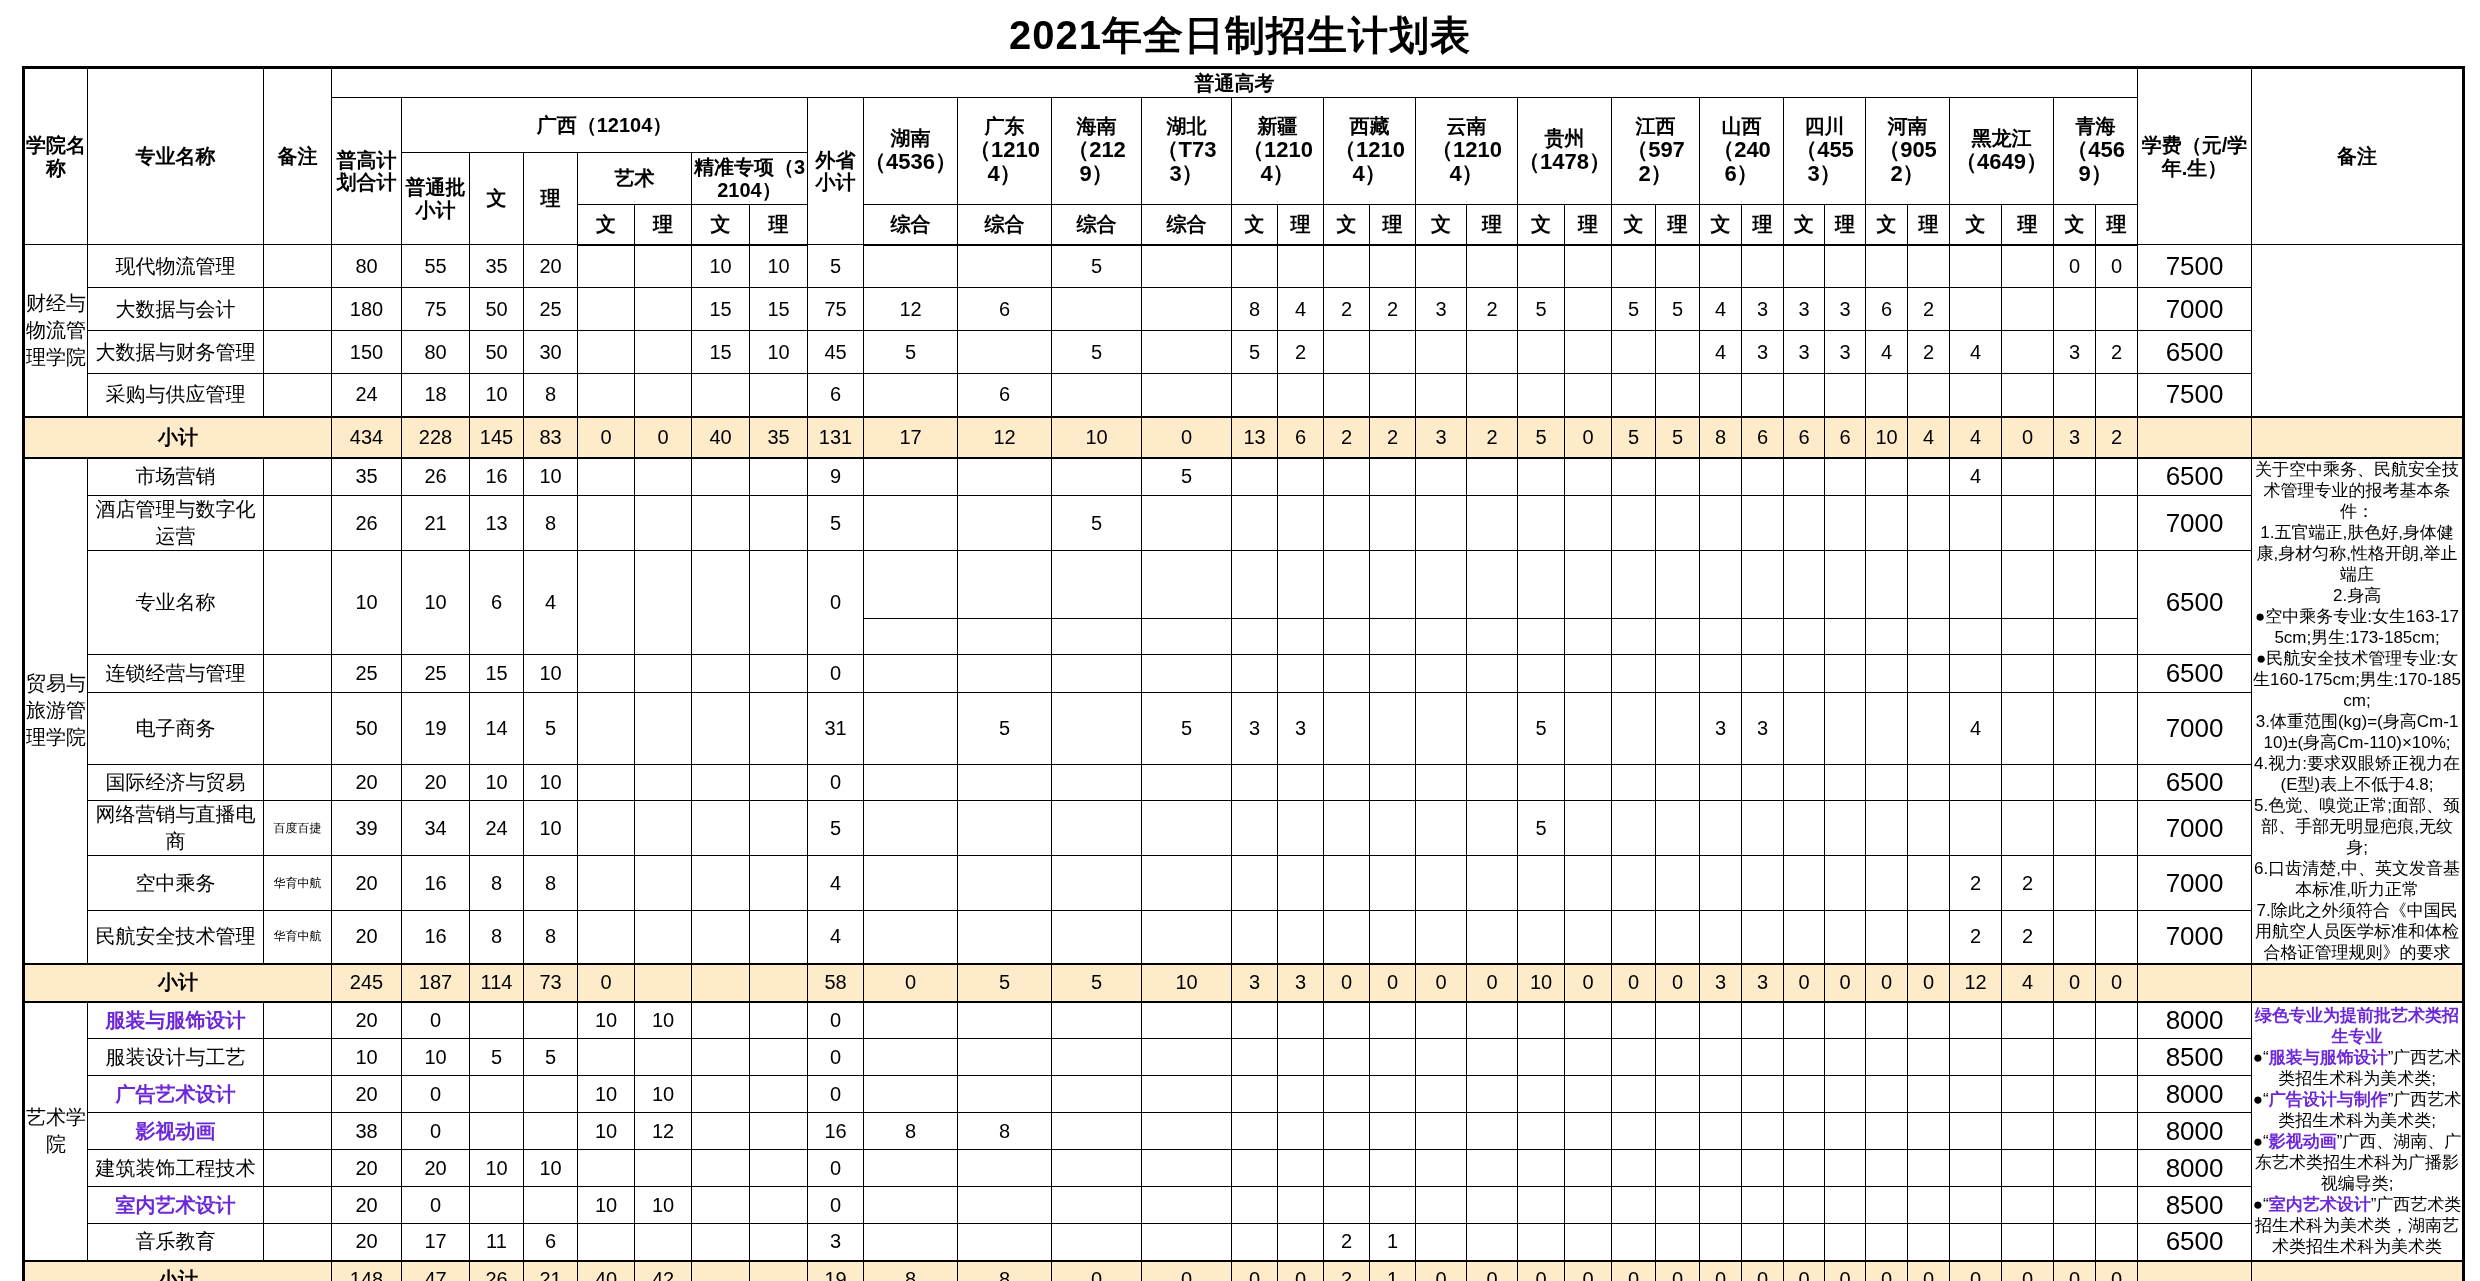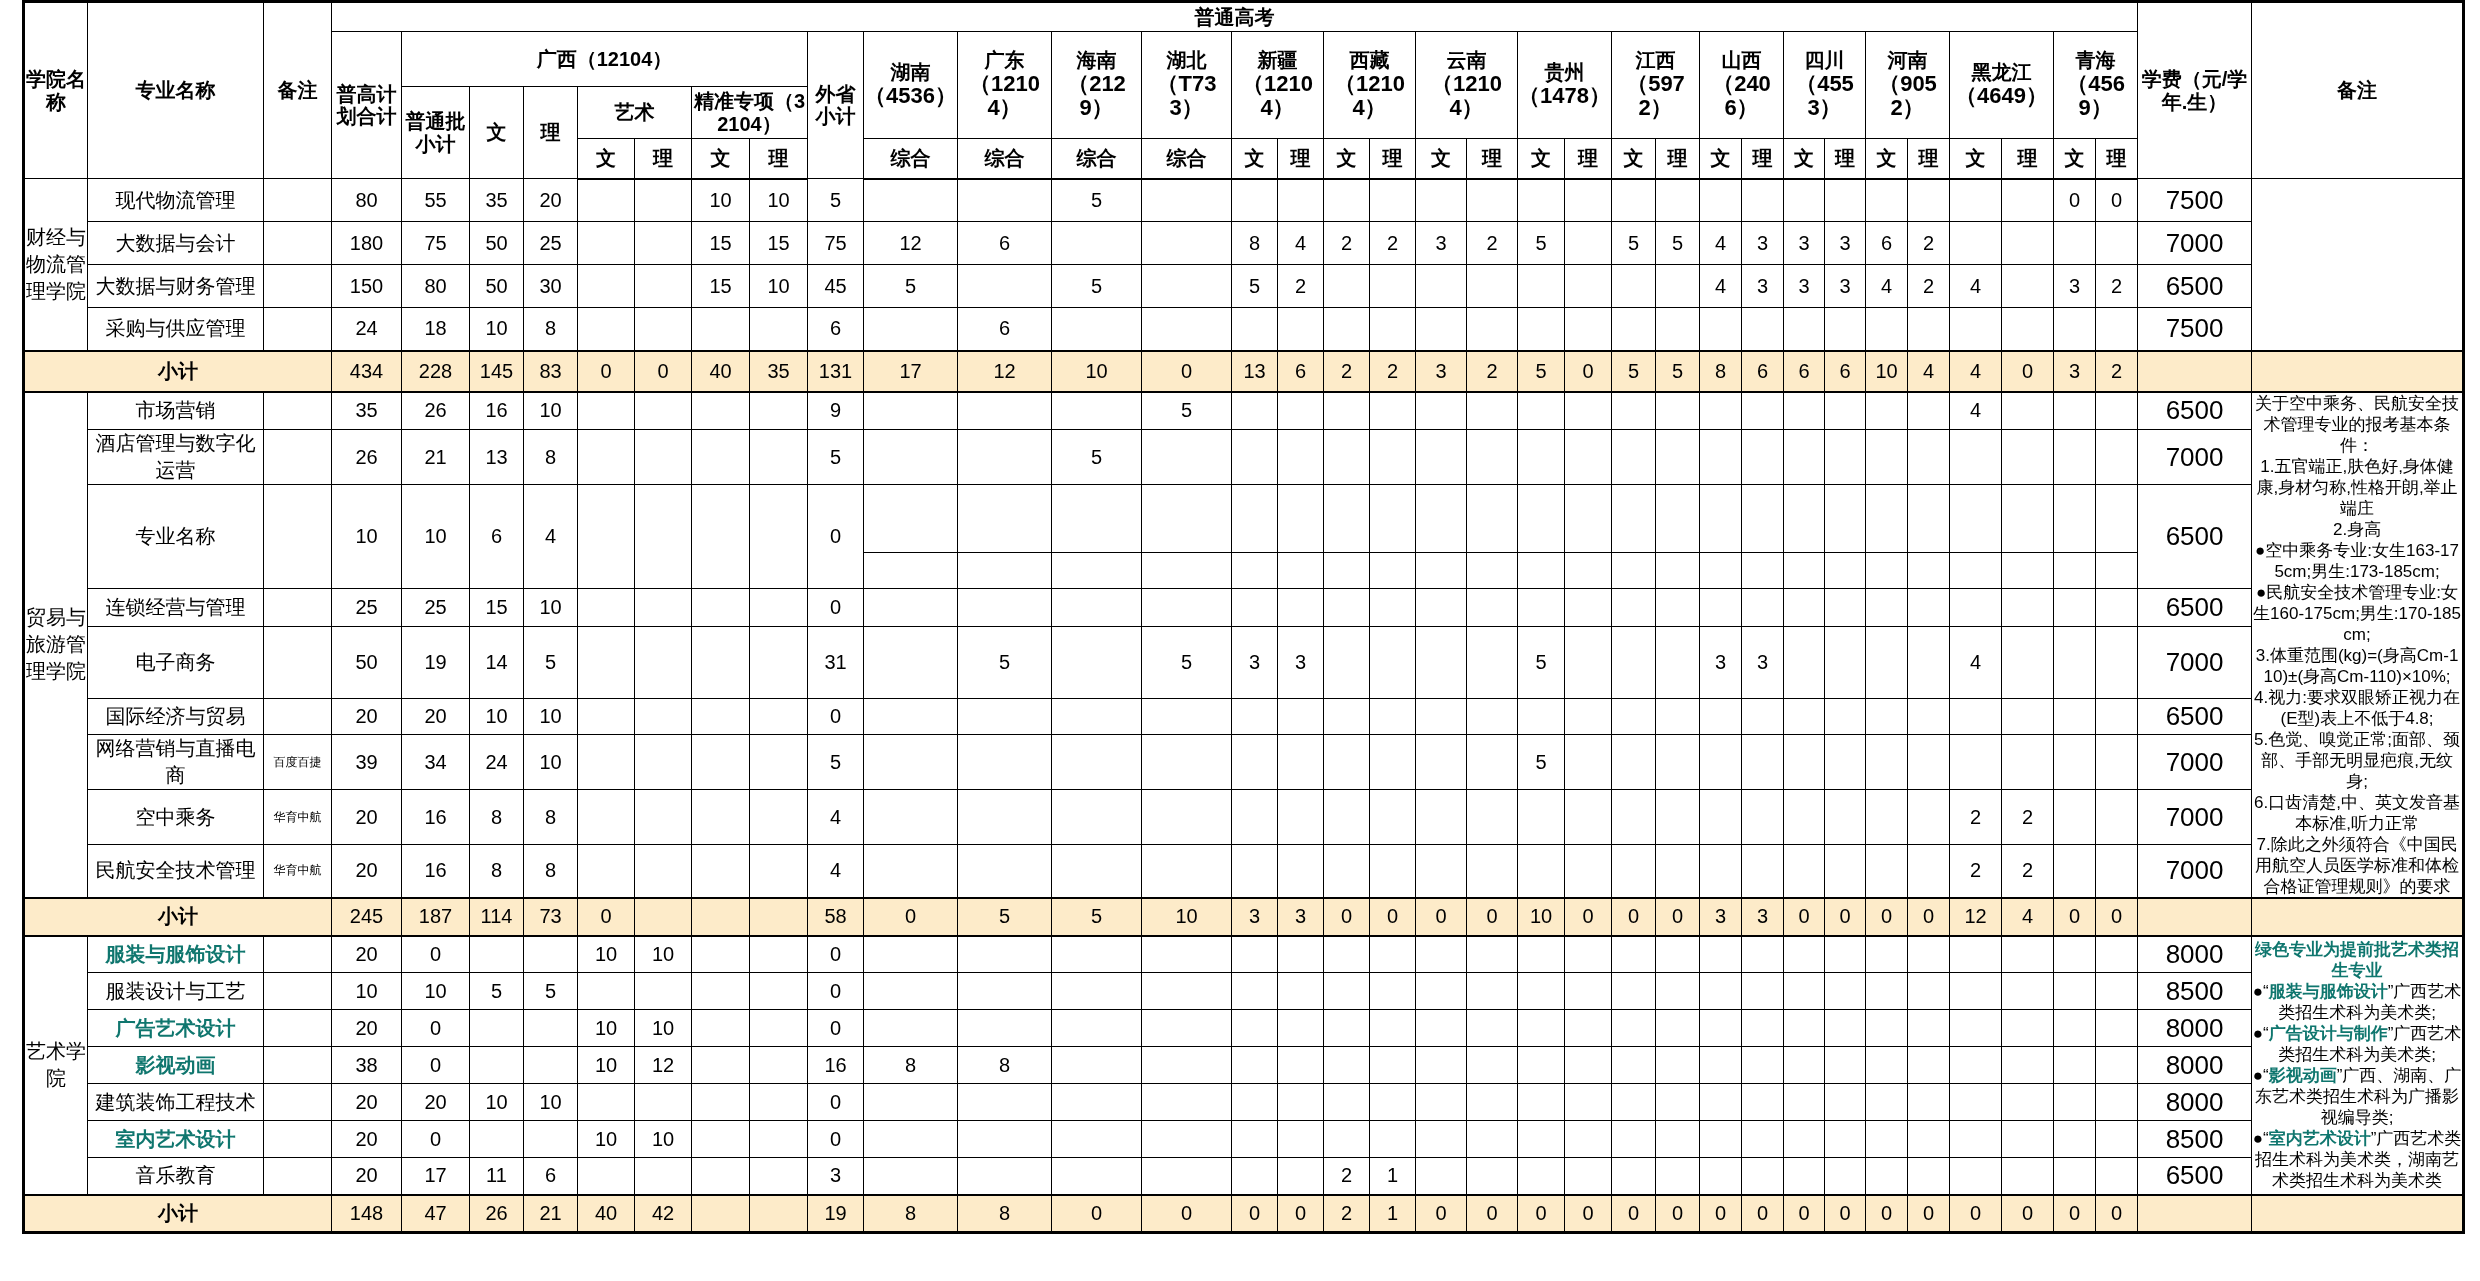--- a/index.html
+++ b/index.html
@@ -26,33 +26,34 @@
   th .pname{font-size:20px;font-weight:bold;}
   th .pcode{font-size:22px;font-weight:bold;}
   td.num{font-size:20px;}
   td.major{font-size:20px;}
   td.note-cell{font-size:12px;}
   td.fee{font-size:26px;}
   td.remark{
     vertical-align:top;text-align:left;font-size:17px;line-height:21px;
     padding:1px 3px;word-break:break-all;
   }
-  .green{color:#0f766e;font-weight:bold;}
+  .green{color:#6d28d9;font-weight:bold;}
   tr.st td{
     background:#FDEBC9;border-top:2px solid #000;border-bottom:2px solid #000;
     font-size:20px;
   }
   td.sub-label{text-align:right;padding-right:8px;font-weight:bold;font-size:21px;}
   thead tr:last-child th{border-bottom:2px solid #000;}
   td.college-cell{font-size:20px;margin-top:40px;}
 </style>
 </head>
 <body>
 
 <div class="page">
+  <div class="title">2021年全日制招生计划表</div>
   <table class="plan">
     <colgroup>
         <col style="width: 64px;">
         <col style="width: 176px;">
         <col style="width: 68px;">
         <col style="width: 70px;">
         <col style="width: 68px;">
         <col style="width: 54px;">
         <col style="width: 54px;">
         <col style="width: 57px;">

